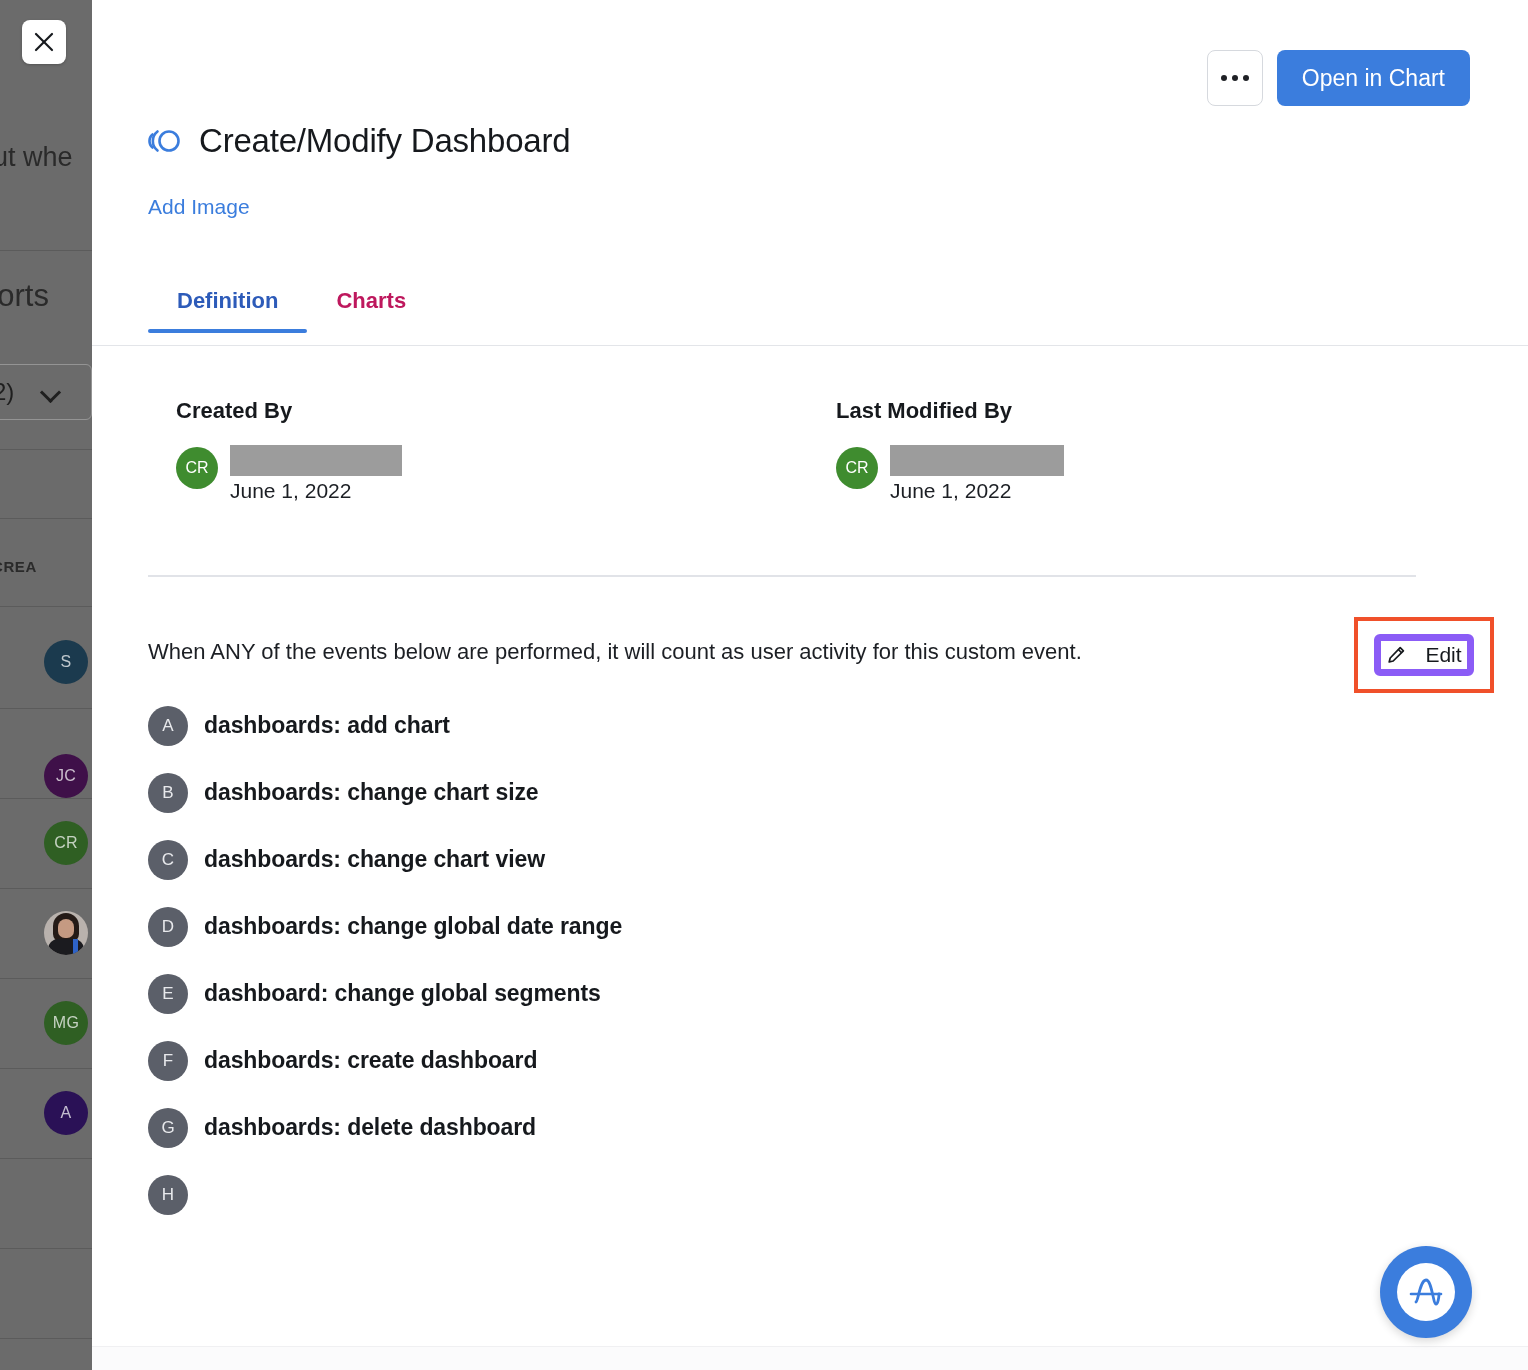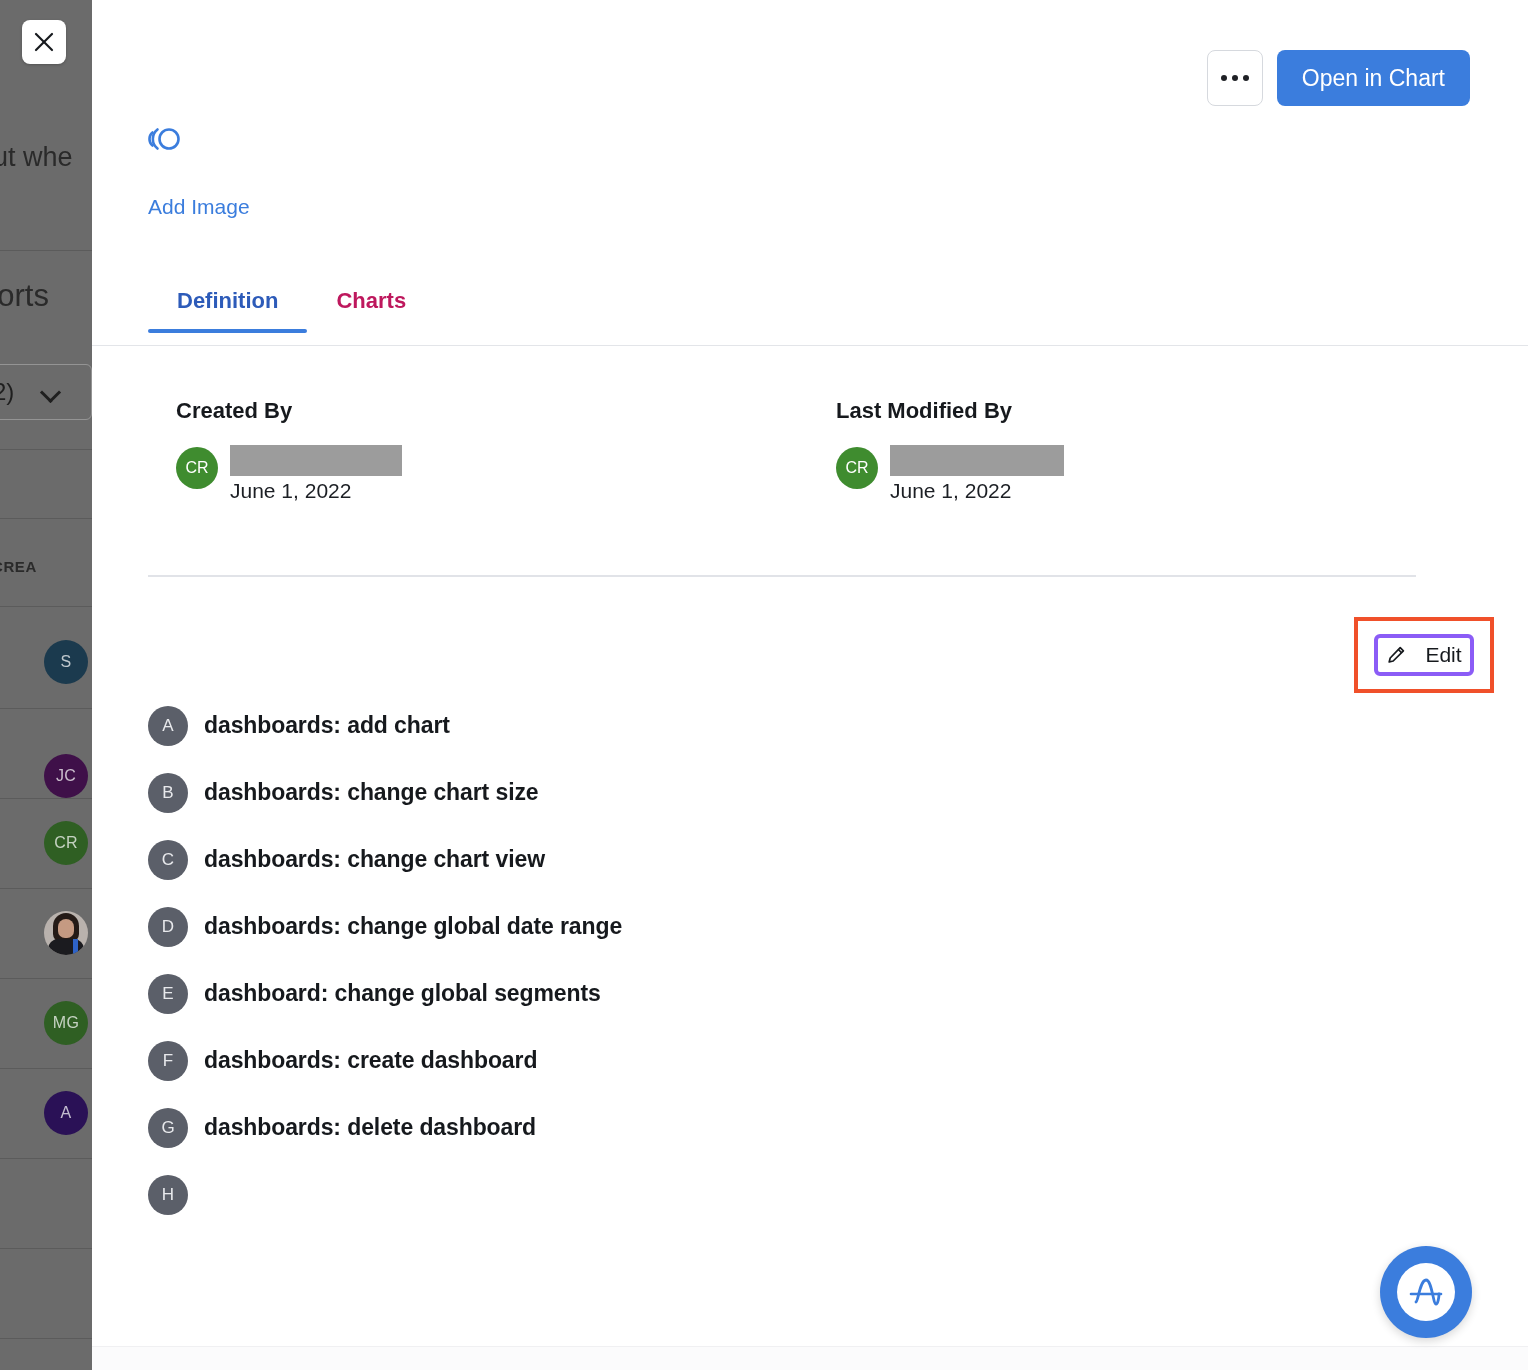--- a/index.html
+++ b/index.html
@@ -242,21 +242,21 @@
     position: absolute;
     left: 1262px; top: 617px;
     width: 140px; height: 76px;
     border: 4px solid #f0502a;
     background: transparent;
   }
   #edit-btn {
     position: absolute;
     left: 1282px; top: 634px;
     width: 100px; height: 42px;
-    border: 4px solid #8b5cf6;
+    border: 7px solid #8b5cf6;
     border-radius: 6px;
     background: #ffffff;
     display: flex; align-items: center; justify-content: center;
     gap: 19px;
     cursor: pointer;
   }
   #edit-btn .lbl { font-size: 21px; color: #16191d; }
 
   
   #events {
@@ -384,20 +384,21 @@
   </div>
 
   <div id="title-row">
     <span id="brand-icon">
       <svg width="34" height="34" viewBox="0 0 34 34">
         <circle cx="21" cy="17" r="9.5" fill="none" stroke="#3b7ddd" stroke-width="2.6"></circle>
         <path d="M9.5 7.5 A12 12 0 0 0 9.5 26.5" fill="none" stroke="#3b7ddd" stroke-width="2.6" stroke-linecap="round"></path>
         <path d="M4.5 10.5 A8.5 8.5 0 0 0 4.5 23.5" fill="none" stroke="#3b7ddd" stroke-width="2.6" stroke-linecap="round"></path>
       </svg>
     </span>
+    <h1 id="page-title">Create/Modify Dashboard</h1>
   </div>
 
   <a id="add-image-link">Add Image</a>
 
   <div id="tabs">
     <div class="tab active">Definition</div>
     <div class="tab">Charts</div>
   </div>
   <div id="tab-rule"></div>
 
@@ -419,20 +420,21 @@
           <span>CR</span>
         </div>
         <div class="meta-redact" style="width:174px"></div>
         <div class="meta-date">June 1, 2022</div>
       </div>
     </div>
   </div>
 
   <div id="section-divider"></div>
 
+  <div id="desc">When ANY of the events below are performed, it will count as user activity for this custom event.</div>
 
   <div id="edit-highlight"></div>
   <div id="edit-btn">
     <svg width="20" height="20" viewBox="0 0 20 20">
       <path d="M14.2 2.6 L17.4 5.8 L7.2 16 L3.2 17 L4.2 13 Z" fill="none" stroke="#16191d" stroke-width="1.7" stroke-linejoin="round"></path>
       <path d="M12.3 4.5 L15.5 7.7" stroke="#16191d" stroke-width="1.7"></path>
     </svg>
     <span class="lbl">Edit</span>
   </div>
 

